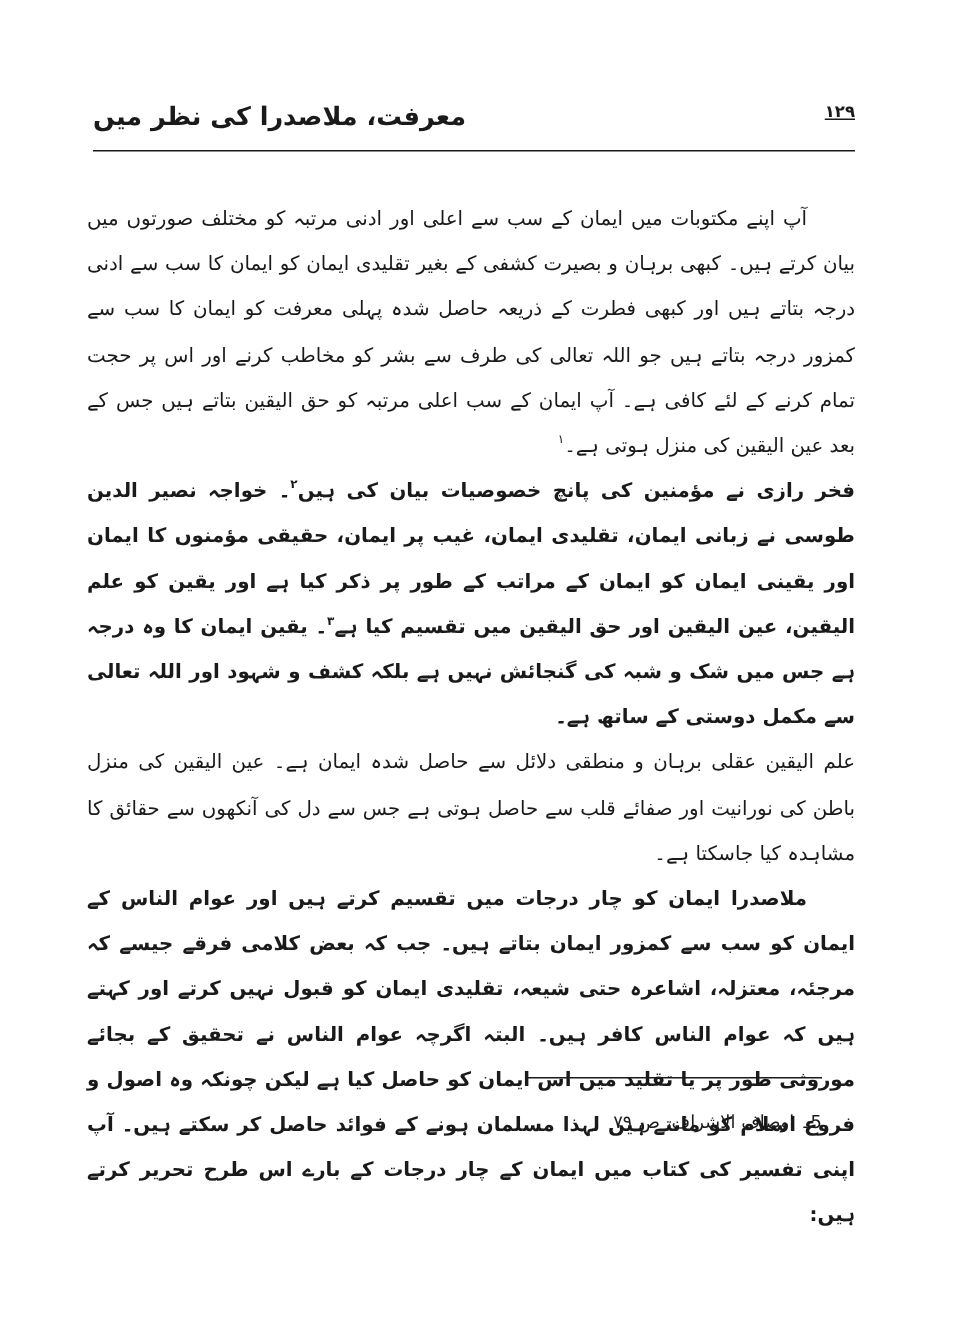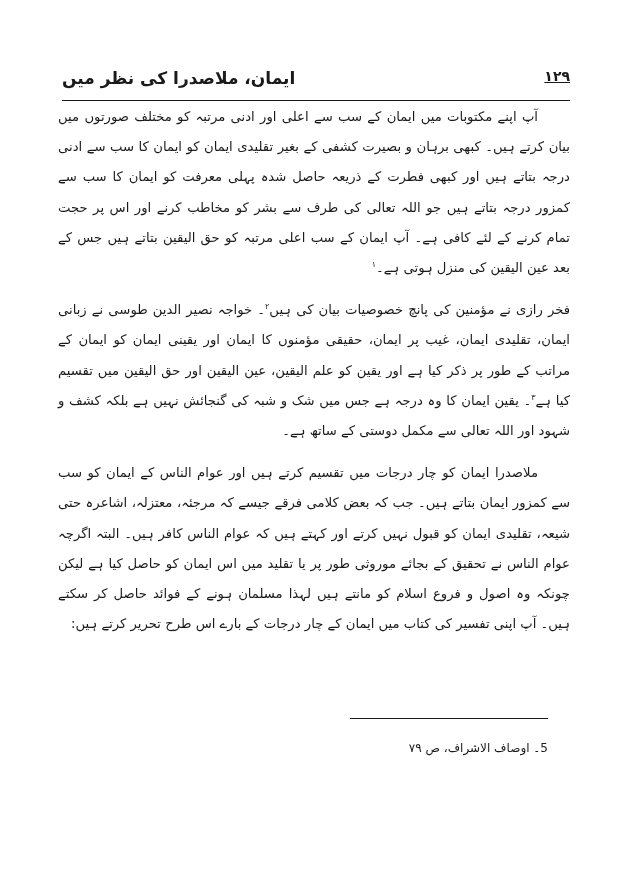--- a/index.html
+++ b/index.html
@@ -29,51 +29,52 @@
       top: 2px;
       font-size: 17px;
       font-weight: bold;
       direction: rtl;
       white-space: nowrap;
     }
     .page-number {
       position: absolute;
       right: 0;
       top: 2px;
-      font-size: 14px;
+      font-size: 11px;
       font-weight: bold;
       text-decoration: underline;
     }
     .header-rule {
       position: absolute;
       left: 62px;
       top: 100px;
       width: 508px;
       height: 0;
       border-top: 1.5px solid #1a1a1a;
     }
     .body-text {
       position: absolute;
       left: 58px;
-      top: 102px;
+      top: 132px;
       width: 512px;
       direction: rtl;
       text-align: justify;
       text-align-last: right;
       font-size: 13.2px;
       line-height: 30.2px;
     }
     .body-text p {
       margin: 0;
     }
     .body-text p.indent {
       text-indent: 32px;
     }
     .body-text p.gap-before {
-      margin-top: 12px;
+      margin-top: 0;
+      font-weight: bold;
     }
     .fn-ref {
       font-size: 8px;
       vertical-align: super;
       line-height: 0;
     }
     .footnote-rule {
       position: absolute;
       left: 350px;
       top: 718px;
@@ -93,27 +94,28 @@
     }
     .footnote {
       white-space: nowrap;
     }
   </style>
 </head>
 <body>
 
 <div class="page-header">
   <span class="page-number">۱۲۹</span>
-  <span class="header-title">ایمان، ملاصدرا کی نظر میں</span>
+  <span class="header-title">معرفت، ملاصدرا کی نظر میں</span>
 </div>
 <div class="header-rule"></div>
 
 <div class="body-text">
   <p class="indent"><span>آپ اپنے مکتوبات میں ایمان کے سب سے اعلی اور ادنی مرتبہ کو مختلف صورتوں میں بیان کرتے ہیں۔ کبھی برہان و بصیرت کشفی کے بغیر تقلیدی ایمان کو ایمان کا سب سے ادنی درجہ بتاتے ہیں اور کبھی فطرت کے ذریعہ حاصل شدہ پہلی معرفت کو ایمان کا سب سے کمزور درجہ بتاتے ہیں جو اللہ تعالی کی طرف سے بشر کو مخاطب کرنے اور اس پر حجت تمام کرنے کے لئے کافی ہے۔ آپ ایمان کے سب اعلی مرتبہ کو حق الیقین بتاتے ہیں جس کے بعد عین الیقین کی منزل ہوتی ہے۔</span><span class="fn-ref">۱</span></p>
   <p class="gap-before"><span>فخر رازی نے مؤمنین کی پانچ خصوصیات بیان کی ہیں</span><span class="fn-ref">۲</span><span>۔ خواجہ نصیر الدین طوسی نے زبانی ایمان، تقلیدی ایمان، غیب پر ایمان، حقیقی مؤمنوں کا ایمان اور یقینی ایمان کو ایمان کے مراتب کے طور پر ذکر کیا ہے اور یقین کو علم الیقین، عین الیقین اور حق الیقین میں تقسیم کیا ہے</span><span class="fn-ref">۳</span><span>۔ یقین ایمان کا وہ درجہ ہے جس میں شک و شبہ کی گنجائش نہیں ہے بلکہ کشف و شہود اور اللہ تعالی سے مکمل دوستی کے ساتھ ہے۔</span></p>
+  <p><span>علم الیقین عقلی برہان و منطقی دلائل سے حاصل شدہ ایمان ہے۔ عین الیقین کی منزل باطن کی نورانیت اور صفائے قلب سے حاصل ہوتی ہے جس سے دل کی آنکھوں سے حقائق کا مشاہدہ کیا جاسکتا ہے۔</span></p>
   <p class="indent gap-before"><span>ملاصدرا ایمان کو چار درجات میں تقسیم کرتے ہیں اور عوام الناس کے ایمان کو سب سے کمزور ایمان بتاتے ہیں۔ جب کہ بعض کلامی فرقے جیسے کہ مرجئہ، معتزلہ، اشاعرہ حتی شیعہ، تقلیدی ایمان کو قبول نہیں کرتے اور کہتے ہیں کہ عوام الناس کافر ہیں۔ البتہ اگرچہ عوام الناس نے تحقیق کے بجائے موروثی طور پر یا تقلید میں اس ایمان کو حاصل کیا ہے لیکن چونکہ وہ اصول و فروع اسلام کو مانتے ہیں لہذا مسلمان ہونے کے فوائد حاصل کر سکتے ہیں۔ آپ اپنی تفسیر کی کتاب میں ایمان کے چار درجات کے بارے اس طرح تحریر کرتے ہیں:</span></p>
 </div>
 
 <div class="footnote-rule"></div>
 
 <div class="footnotes">
   <div class="footnote">5۔ اوصاف الاشراف، ص ۷۹</div>
 </div>
 
 </body></html>

